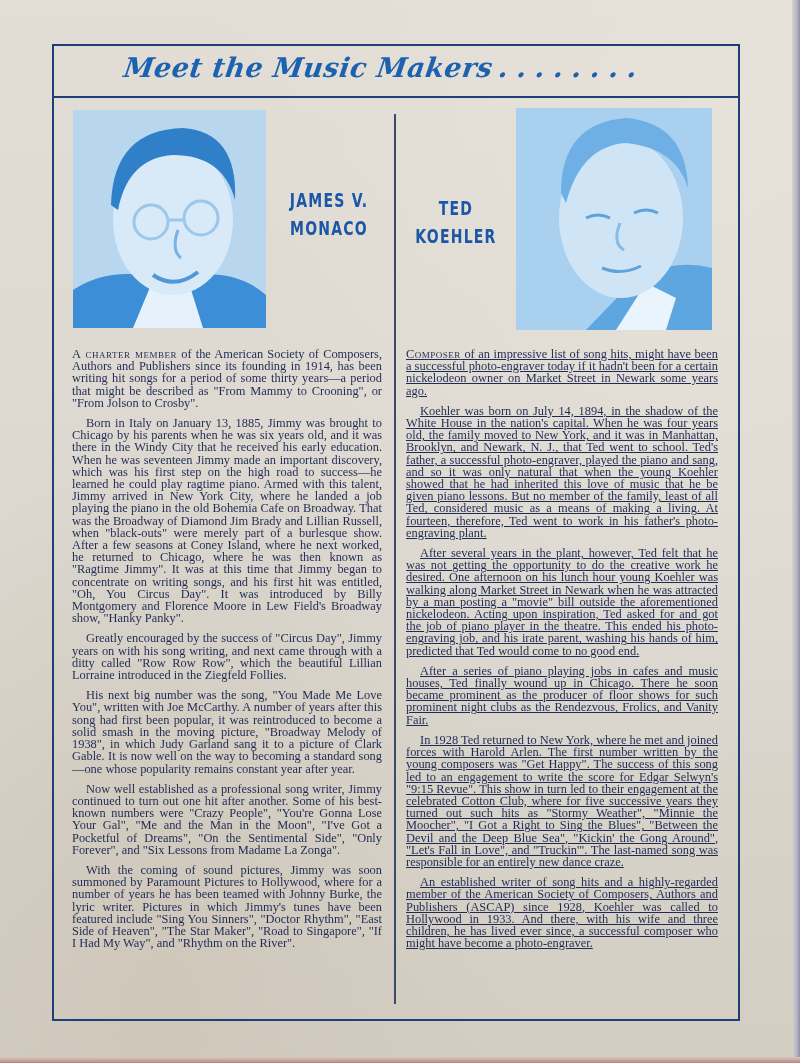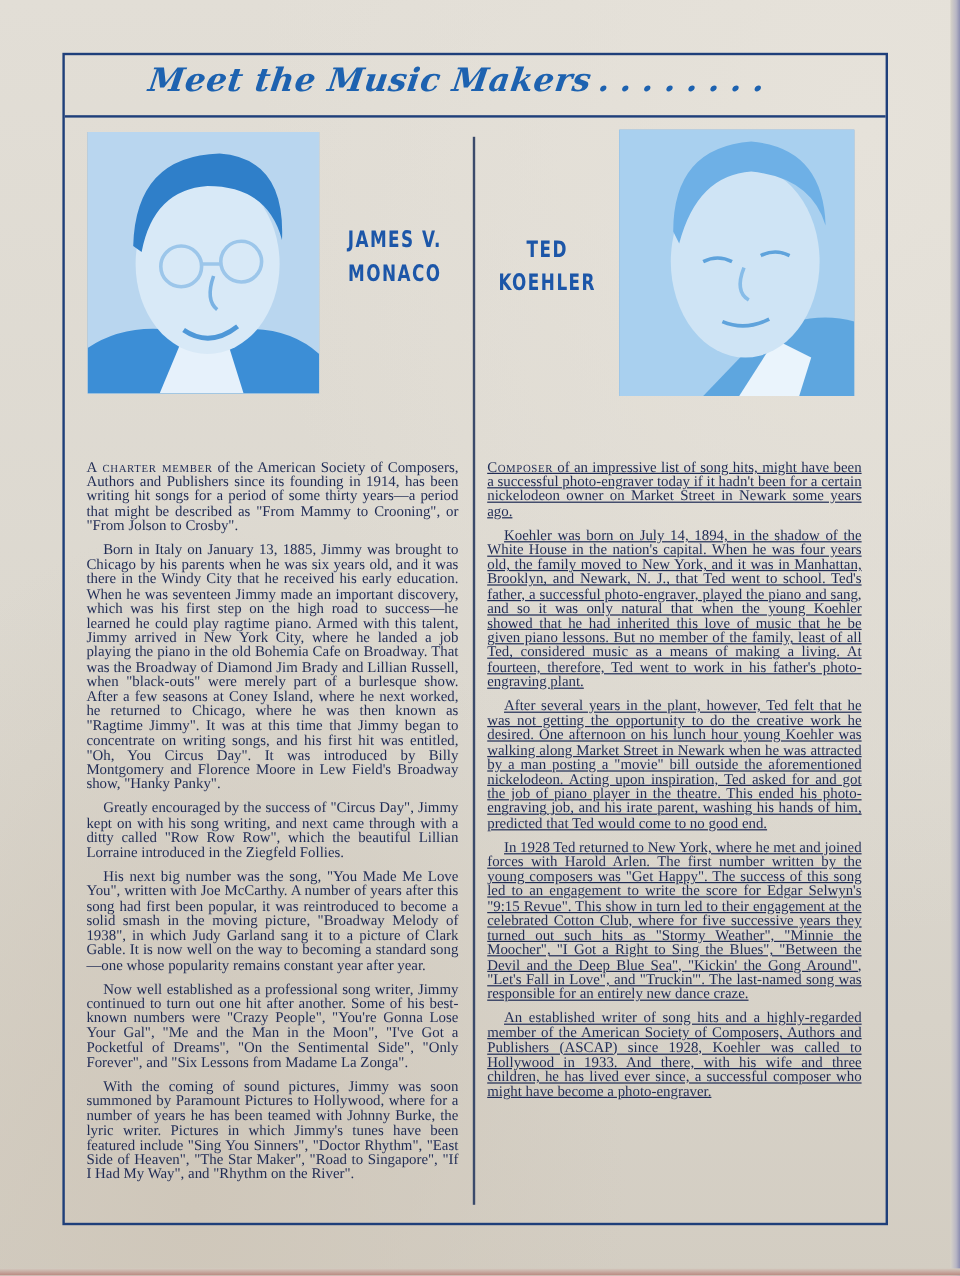--- a/index.html
+++ b/index.html
@@ -53,21 +53,20 @@
   .photo svg { display:block; }
   .name {
     position:absolute; font-family:"DejaVu Sans Condensed","DejaVu Sans", sans-serif;
     font-weight:bold; font-size:19px; line-height:28px; color:#1c56a8;
     letter-spacing:1.5px; text-align:center; transform:scaleX(0.82);
   }
   .body-text {
     position:absolute; color:#1f2b55;
     font-family:"Liberation Serif", serif; font-size:12.4px; line-height:12.2px;
     text-align:justify;
-    margin-top:35px;
   }
   .body-text p { margin:0 0 8px 0; text-indent:14px; }
   .body-text p.first { text-indent:0; }
   .sc { font-variant:small-caps; letter-spacing:0.5px; }
 </style>
 </head>
 <body>
 
 <div class="page-bg"></div>
 <div class="right-edge"></div>
@@ -97,21 +96,21 @@
         <path d="M105 120 Q98 140 108 148" stroke="#7ab2e3" stroke-width="3" fill="none"></path>
       </svg>
     </div>
     <div class="name" style="left:210px; top:90px; width:130px;">
       <div>JAMES V.</div>
       <div>MONACO</div>
     </div>
     <div class="body-text" style="left:18px; top:252px; width:310px;">
       <p class="first"><span class="sc">A charter member</span><span> of the American Society of Composers, Authors and Publishers since its founding in 1914, has been writing hit songs for a period of some thirty years—a period that might be described as "From Mammy to Crooning", or "From Jolson to Crosby".</span></p>
       <p>Born in Italy on January 13, 1885, Jimmy was brought to Chicago by his parents when he was six years old, and it was there in the Windy City that he received his early education. When he was seventeen Jimmy made an important discovery, which was his first step on the high road to success—he learned he could play ragtime piano. Armed with this talent, Jimmy arrived in New York City, where he landed a job playing the piano in the old Bohemia Cafe on Broadway. That was the Broadway of Diamond Jim Brady and Lillian Russell, when "black-outs" were merely part of a burlesque show. After a few seasons at Coney Island, where he next worked, he returned to Chicago, where he was then known as "Ragtime Jimmy". It was at this time that Jimmy began to concentrate on writing songs, and his first hit was entitled, "Oh, You Circus Day". It was introduced by Billy Montgomery and Florence Moore in Lew Field's Broadway show, "Hanky Panky".</p>
-      <p>Greatly encouraged by the success of "Circus Day", Jimmy kept on with his song writing, and next came through with a ditty called "Row Row Row", which the beautiful Lillian Lorraine introduced in the Ziegfeld Follies.</p>
+      <p>Greatly encouraged by the success of "Circus Day", Jimmy years on with his song writing, and next came through with a ditty called "Row Row Row", which the beautiful Lillian Lorraine introduced in the Ziegfeld Follies.</p>
       <p>His next big number was the song, "You Made Me Love You", written with Joe McCarthy. A number of years after this song had first been popular, it was reintroduced to become a solid smash in the moving picture, "Broadway Melody of 1938", in which Judy Garland sang it to a picture of Clark Gable. It is now well on the way to becoming a standard song—one whose popularity remains constant year after year.</p>
       <p>Now well established as a professional song writer, Jimmy continued to turn out one hit after another. Some of his best-known numbers were "Crazy People", "You're Gonna Lose Your Gal", "Me and the Man in the Moon", "I've Got a Pocketful of Dreams", "On the Sentimental Side", "Only Forever", and "Six Lessons from Madame La Zonga".</p>
       <p>With the coming of sound pictures, Jimmy was soon summoned by Paramount Pictures to Hollywood, where for a number of years he has been teamed with Johnny Burke, the lyric writer. Pictures in which Jimmy's tunes have been featured include "Sing You Sinners", "Doctor Rhythm", "East Side of Heaven", "The Star Maker", "Road to Singapore", "If I Had My Way", and "Rhythm on the River".</p>
     </div>
   </div>
 
   <div class="col right">
     <div class="name" style="left:0px; top:98px; width:120px;">
       <div>TED</div>
       <div>KOEHLER</div>
@@ -126,17 +125,18 @@
         <path d="M70 110 Q82 104 94 110" stroke="#5fa3dc" stroke-width="3" fill="none"></path>
         <path d="M118 105 Q130 99 142 105" stroke="#5fa3dc" stroke-width="3" fill="none"></path>
         <path d="M86 160 Q105 168 125 158" stroke="#5fa3dc" stroke-width="3" fill="none"></path>
         <path d="M104 115 Q96 135 108 142" stroke="#87bce8" stroke-width="3" fill="none"></path>
       </svg>
     </div>
     <div class="body-text" style="left:10px; top:252px; width:312px;text-decoration:underline;">
       <p class="first"><span class="sc">Composer</span><span> of an impressive list of song hits, might have been a successful photo-engraver today if it hadn't been for a certain nickelodeon owner on Market Street in Newark some years ago.</span></p>
       <p>Koehler was born on July 14, 1894, in the shadow of the White House in the nation's capital. When he was four years old, the family moved to New York, and it was in Manhattan, Brooklyn, and Newark, N. J., that Ted went to school. Ted's father, a successful photo-engraver, played the piano and sang, and so it was only natural that when the young Koehler showed that he had inherited this love of music that he be given piano lessons. But no member of the family, least of all Ted, considered music as a means of making a living. At fourteen, therefore, Ted went to work in his father's photo-engraving plant.</p>
       <p>After several years in the plant, however, Ted felt that he was not getting the opportunity to do the creative work he desired. One afternoon on his lunch hour young Koehler was walking along Market Street in Newark when he was attracted by a man posting a "movie" bill outside the aforementioned nickelodeon. Acting upon inspiration, Ted asked for and got the job of piano player in the theatre. This ended his photo-engraving job, and his irate parent, washing his hands of him, predicted that Ted would come to no good end.</p>
+      <p>After a series of piano playing jobs in cafes and music houses, Ted finally wound up in Chicago. There he soon became prominent as the producer of floor shows for such prominent night clubs as the Rendezvous, Frolics, and Vanity Fair.</p>
       <p>In 1928 Ted returned to New York, where he met and joined forces with Harold Arlen. The first number written by the young composers was "Get Happy". The success of this song led to an engagement to write the score for Edgar Selwyn's "9:15 Revue". This show in turn led to their engagement at the celebrated Cotton Club, where for five successive years they turned out such hits as "Stormy Weather", "Minnie the Moocher", "I Got a Right to Sing the Blues", "Between the Devil and the Deep Blue Sea", "Kickin' the Gong Around", "Let's Fall in Love", and "Truckin'". The last-named song was responsible for an entirely new dance craze.</p>
       <p>An established writer of song hits and a highly-regarded member of the American Society of Composers, Authors and Publishers (ASCAP) since 1928, Koehler was called to Hollywood in 1933. And there, with his wife and three children, he has lived ever since, a successful composer who might have become a photo-engraver.</p>
     </div>
   </div>
 </div>
 
 </body></html>

